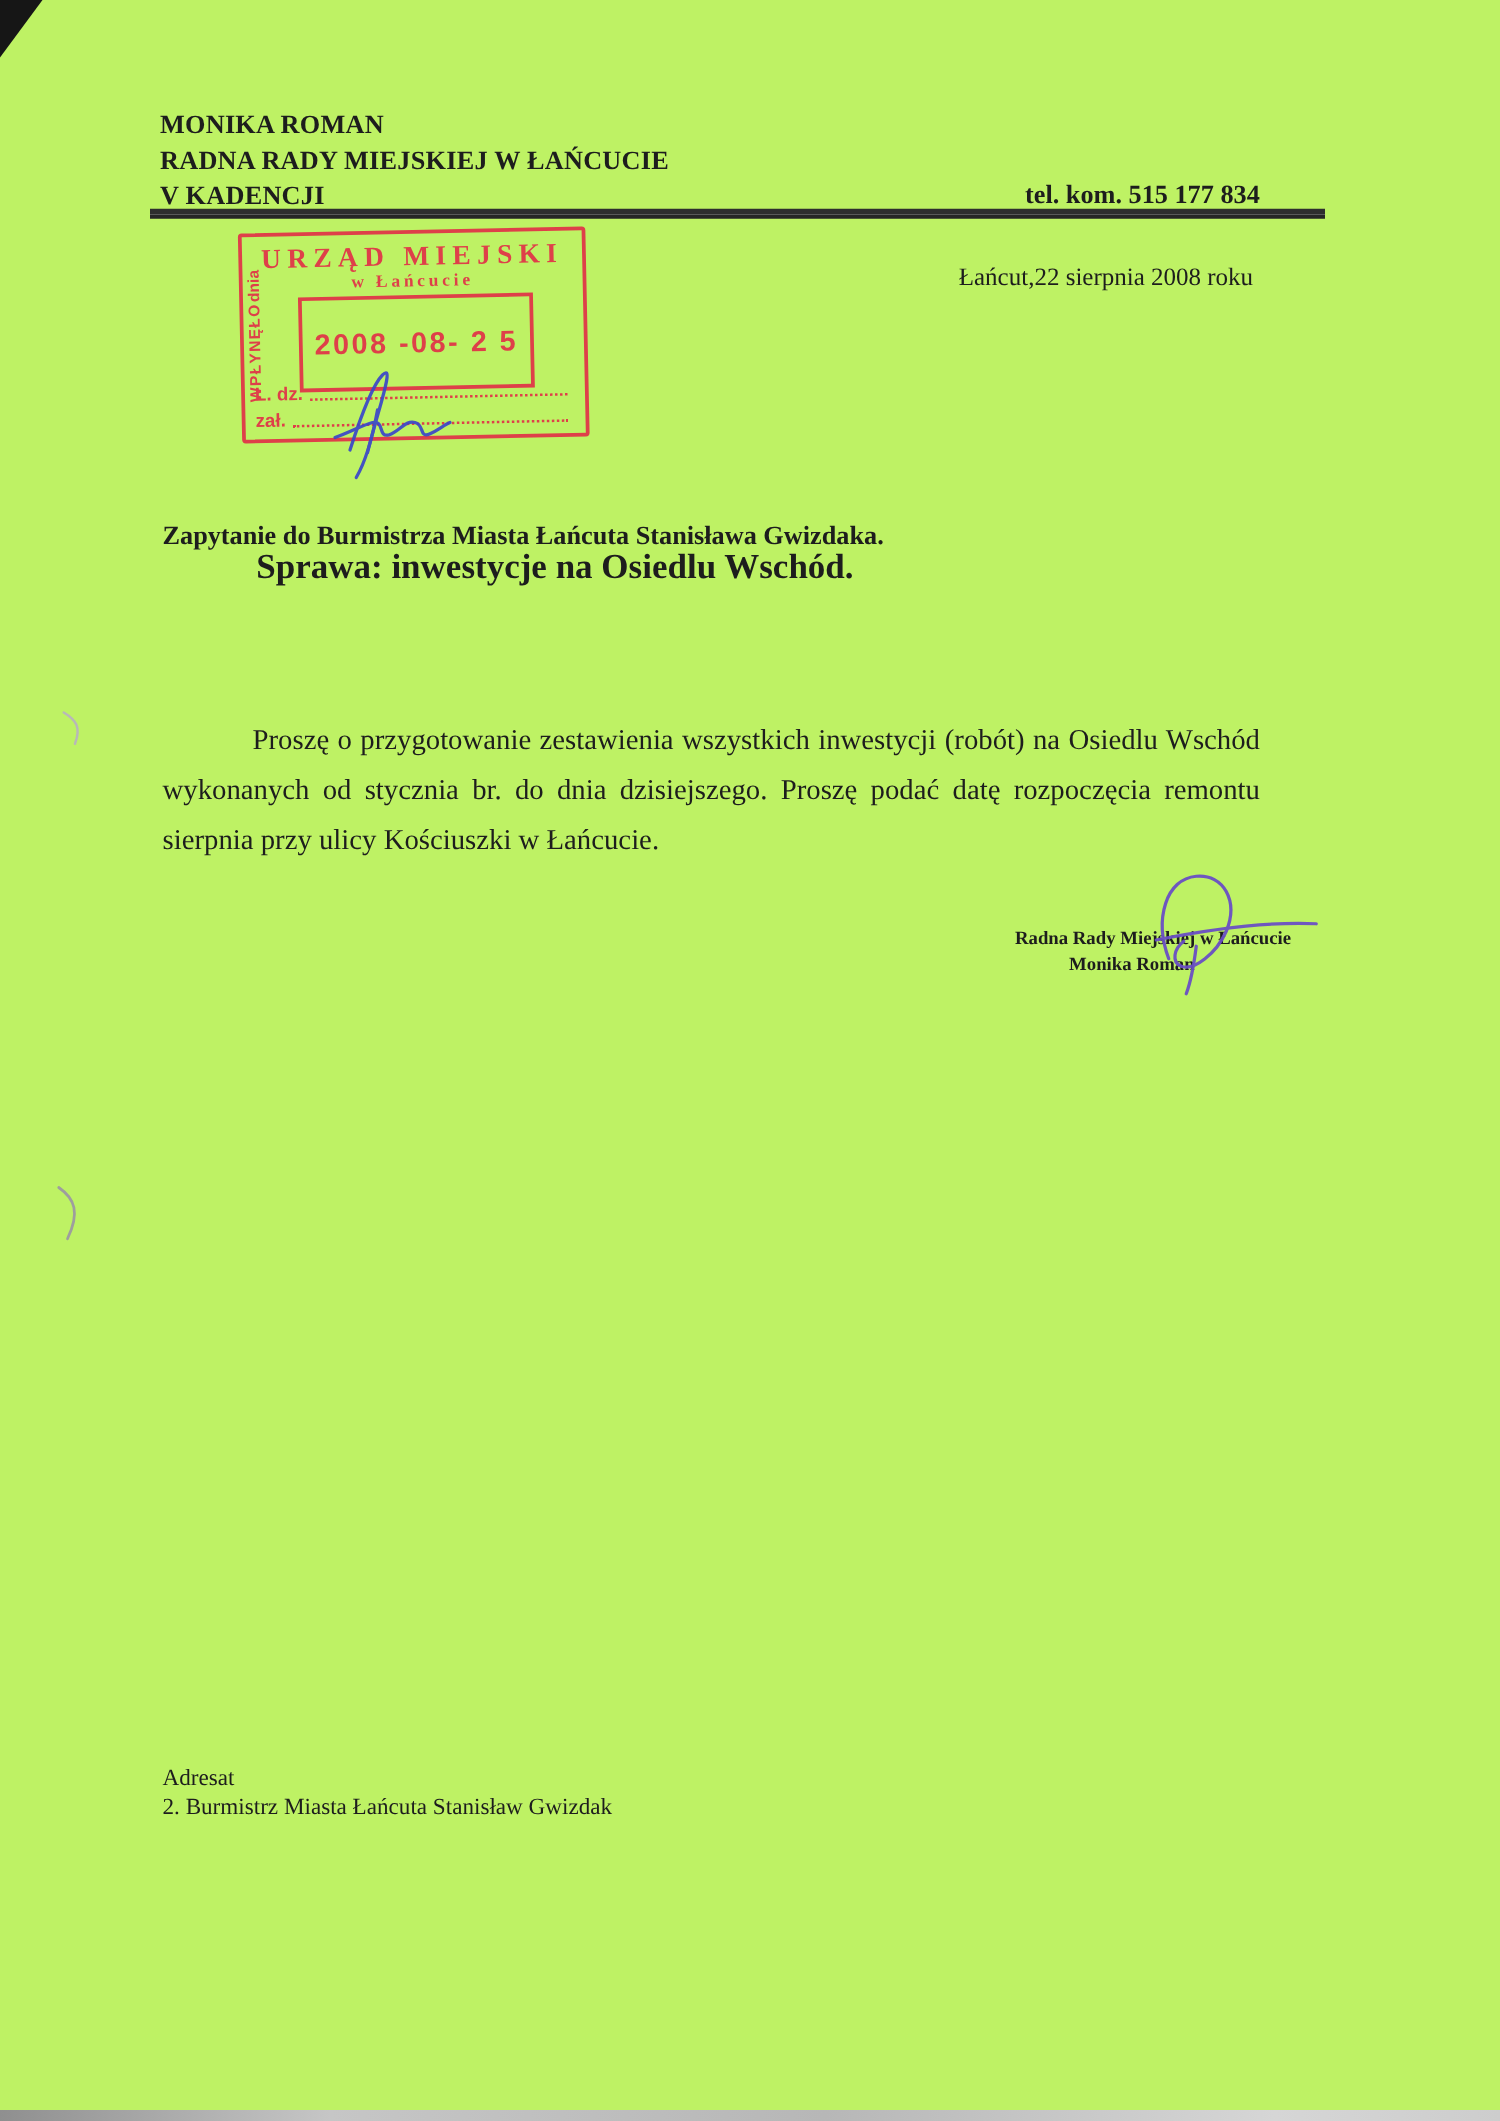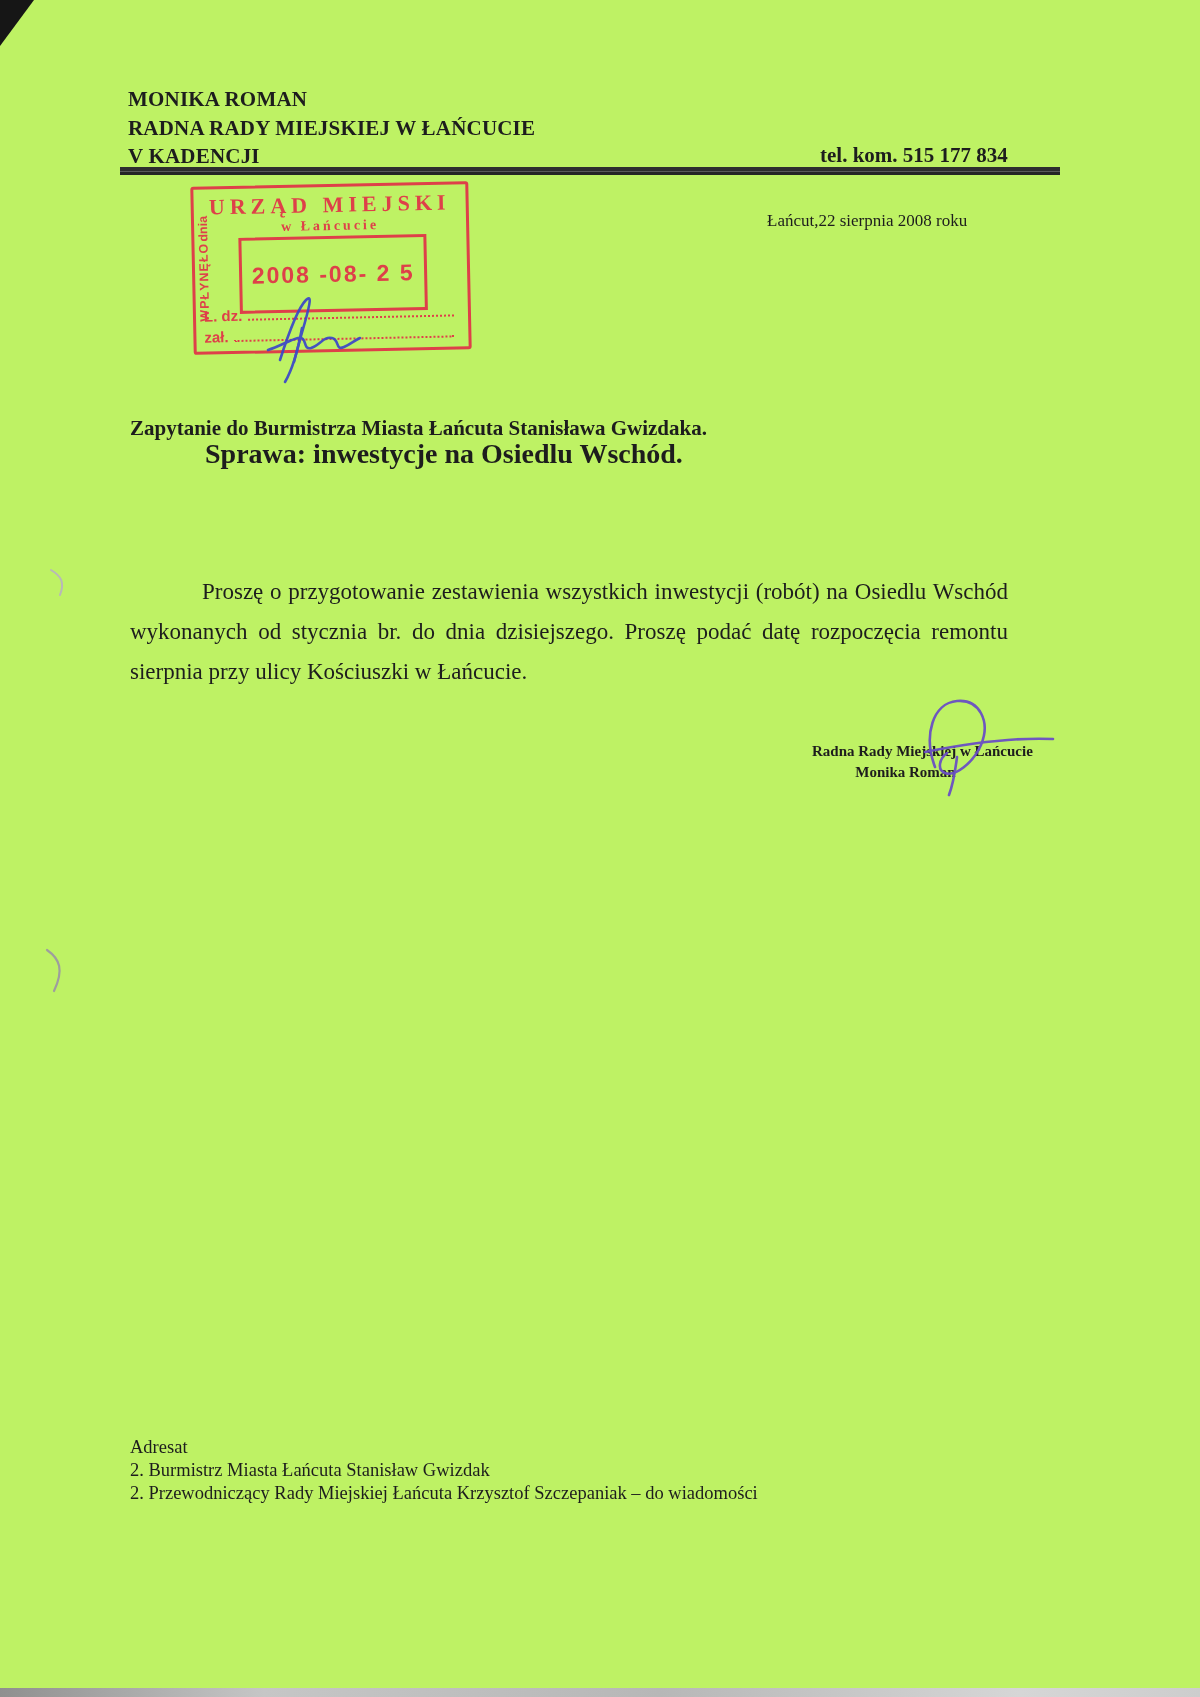--- a/index.html
+++ b/index.html
@@ -48,38 +48,38 @@
     font-family:"Liberation Sans",sans-serif;
   }
   .stamp-vert .v1{font-weight:bold;font-size:12.5px;letter-spacing:1px;}
   .stamp-vert .v2{font-size:12.5px;font-weight:bold;}
   .stamp-row{position:absolute;left:8px;width:252px;display:flex;align-items:flex-end;font-family:"Liberation Sans",sans-serif;font-size:15px;font-weight:bold;}
   .stamp-row.ldz{top:118px;}
   .stamp-row.zal{top:139px;}
   .dotfill{flex:1;border-bottom:2.5px dotted #e13548;margin:0 2px 3px 6px;height:1px;}
   .ink-blue{position:absolute;left:250px;top:290px;}
   
-  .dateline{position:absolute;left:767px;top:211px;font-size:17px;}
+  .dateline{position:absolute;left:767px;top:211px;font-size:20px;}
   
   .subject{position:absolute;left:130px;top:416px;font-size:21px;font-weight:bold;}
   .case-line{position:absolute;left:205px;top:438px;font-size:28px;font-weight:bold;}
   
   .body-par{position:absolute;left:130px;top:572px;width:878px;font-size:23px;line-height:40px;}
   .body-line{text-align:justify;text-align-last:justify;white-space:normal;}
   .body-line.first{padding-left:72px;}
   .body-line.last{text-align:left;text-align-last:left;}
   
   .sig-role{position:absolute;left:812px;top:743px;font-size:15px;font-weight:bold;white-space:nowrap;}
   .sig-name{position:absolute;left:843px;top:764px;width:125px;text-align:center;font-size:15px;font-weight:bold;white-space:nowrap;}
   .ink-purple{position:absolute;left:905px;top:695px;}
   
   .arc1{position:absolute;left:48px;top:568px;}
   .arc2{position:absolute;left:44px;top:948px;}
   
-  .footer{position:absolute;left:130px;top:1412px;font-size:18.5px;line-height:23px;margin-top:24px;}
+  .footer{position:absolute;left:130px;top:1412px;font-size:18.5px;line-height:23px;}
 </style>
 </head>
 <body>
 
 <div class="page">
 
   <div class="corner-fold"></div>
 
   <div class="letterhead">
     <div>MONIKA ROMAN</div>
@@ -141,17 +141,16 @@
   <svg class="arc1" width="24" height="30" viewBox="0 0 24 30">
     <path d="M 3 2 C 13 8 17 14 12 27" fill="none" stroke="#b8b8b8" stroke-width="2" stroke-linecap="round"></path>
   </svg>
   <svg class="arc2" width="26" height="46" viewBox="0 0 26 46">
     <path d="M 3 2 C 16 11 20 22 10 43" fill="none" stroke="#9e9e9e" stroke-width="2.2" stroke-linecap="round"></path>
   </svg>
 
   <div class="footer">
     <div>Adresat</div>
     <div>2. Burmistrz Miasta Łańcuta Stanisław Gwizdak</div>
-    <div>2. Przewodniczący Rady Miejskiej Łańcuta Krzysztof Szczepaniak – do wiadomości</div>
   </div>
 
   <div class="bottom-edge"></div>
 </div>
 
 </body></html>

